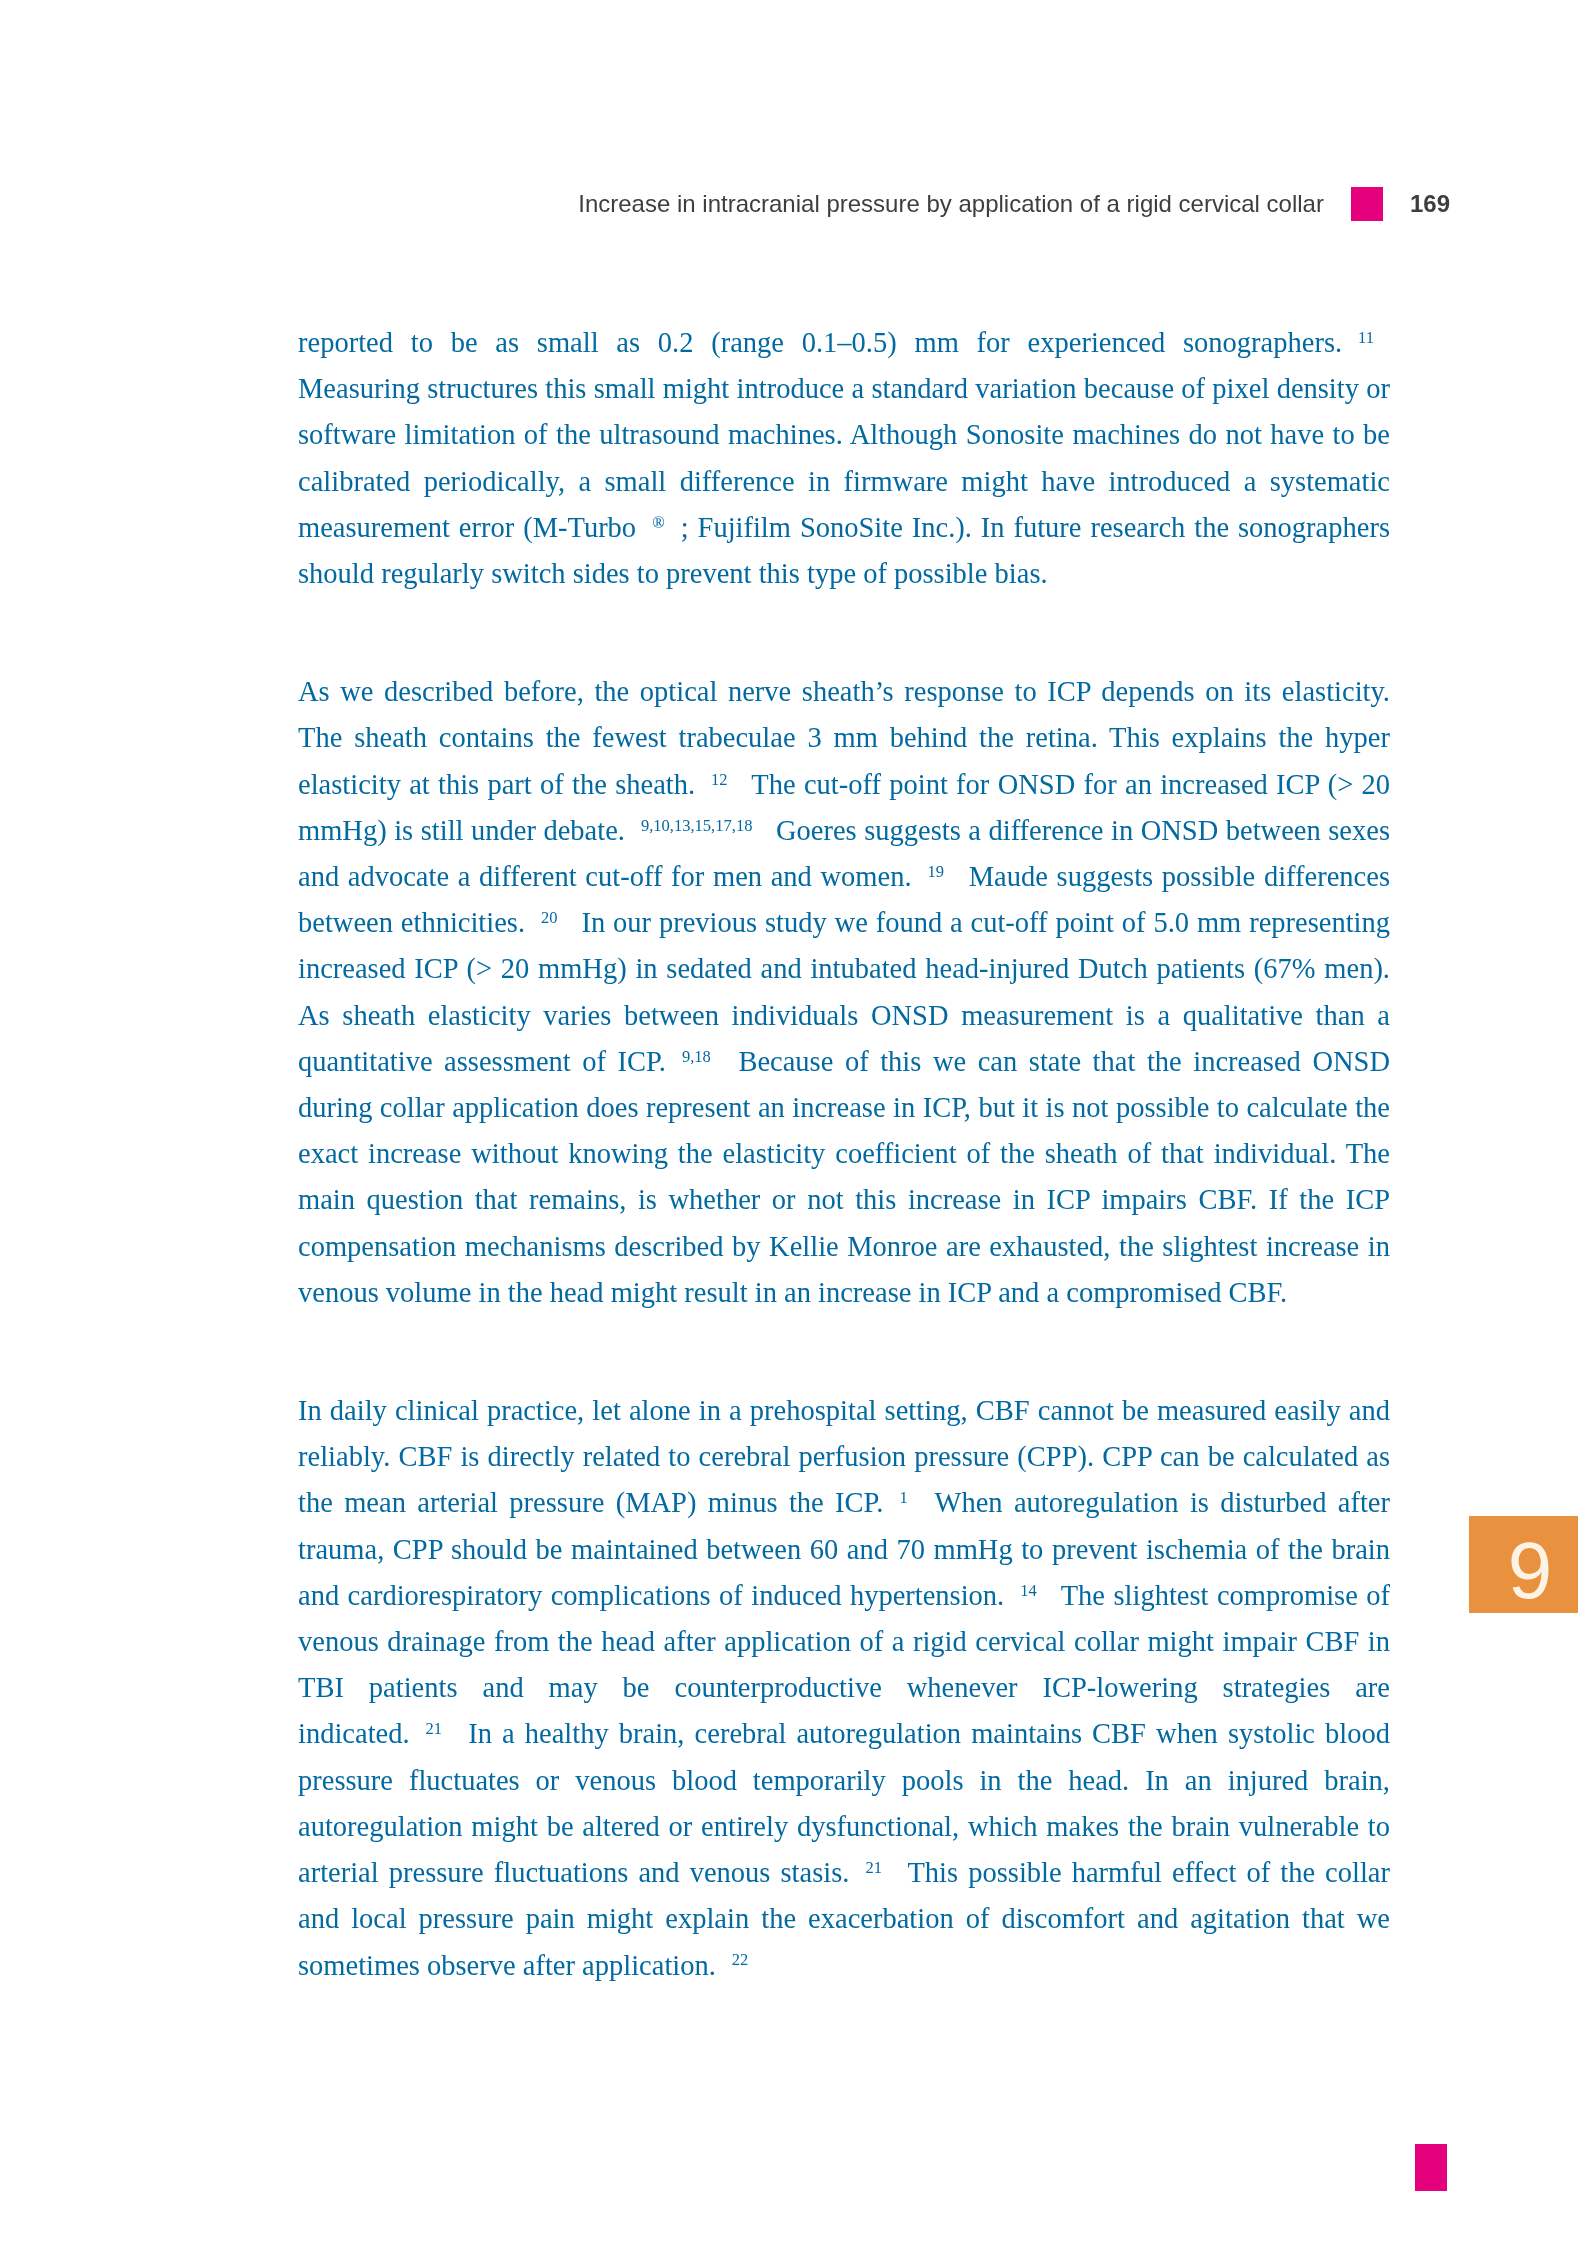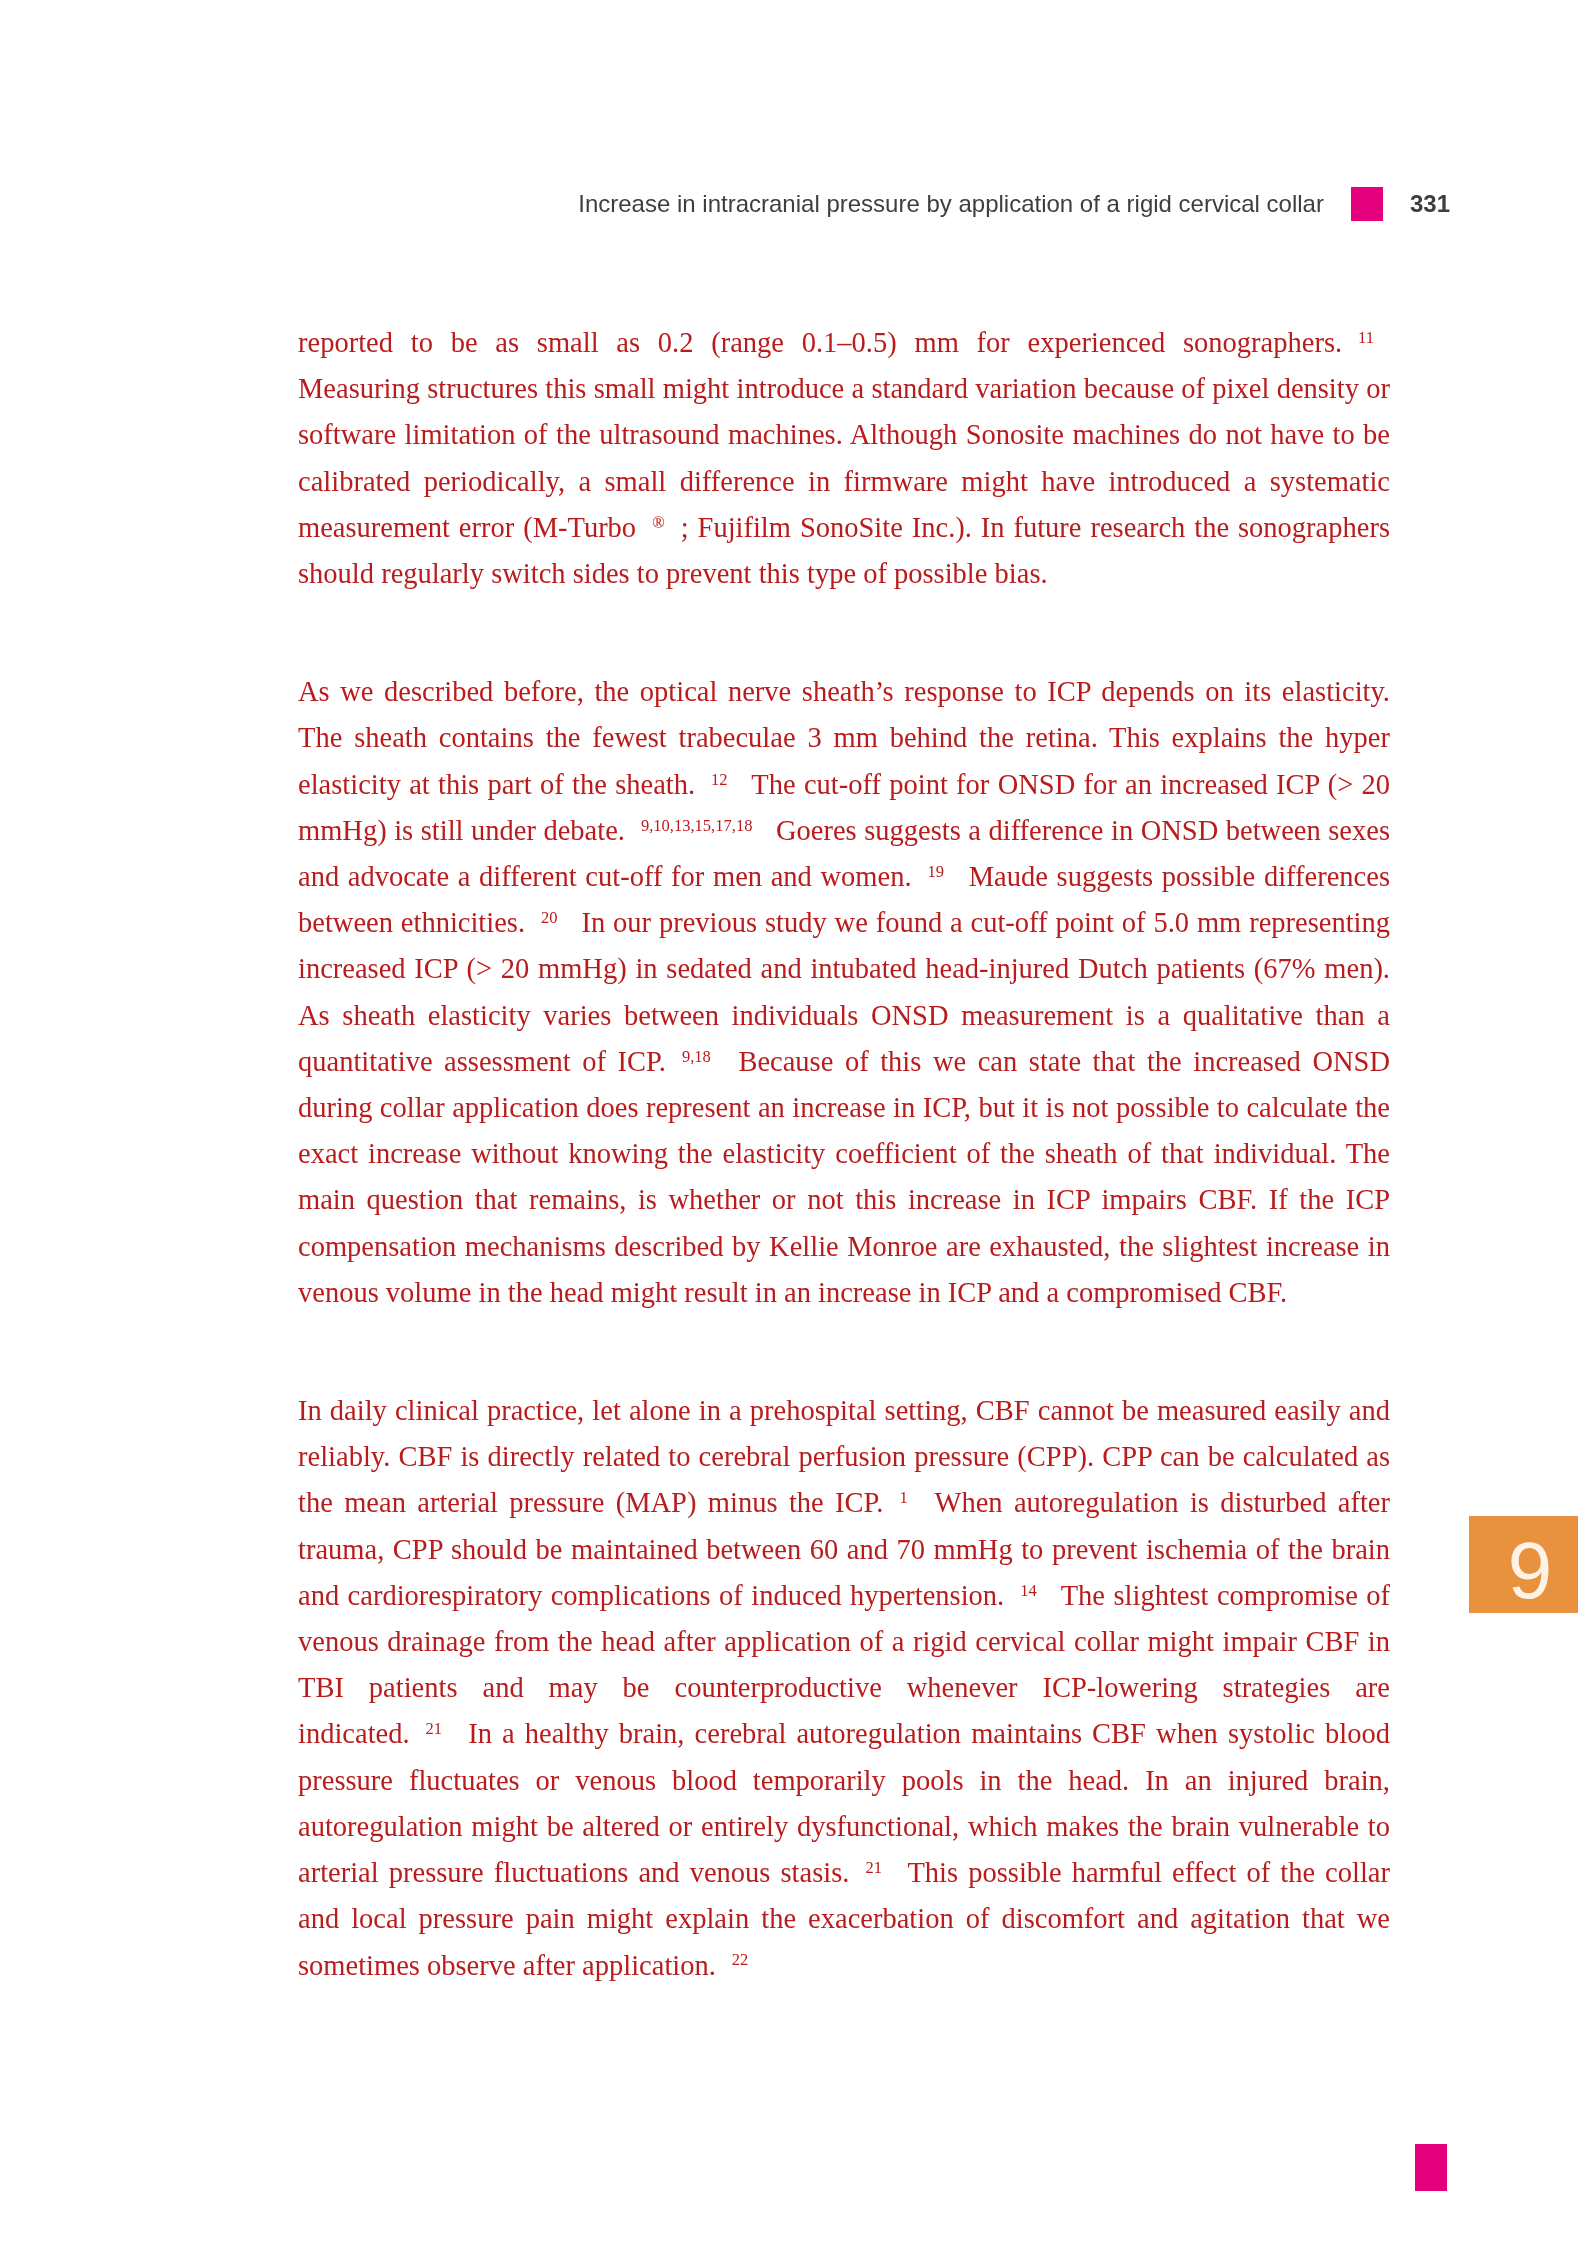--- a/index.html
+++ b/index.html
@@ -40,21 +40,21 @@
 
   
   .body-text {
     position: absolute;
     left: 234px;
     top: 256px;
     width: 1156px;
     font-size: 28.5px;
     line-height: 46.2px;
     text-align: justify;
-    color: #b91c1c;
+    color: #0369a1;
   }
   .para + .para { margin-top: 40px; }
   sup {
     font-size: 0.58em;
     line-height: 0;
     vertical-align: baseline;
     position: relative;
     top: -0.55em;
   }
 
@@ -89,21 +89,21 @@
   }
 </style>
 </head>
 <body>
 
 <div class="page">
 
   <header class="header">
     <span class="header-title">Increase in intracranial pressure by application of a rigid cervical collar</span>
     <span class="header-rule"></span>
-    <span class="page-number">331</span>
+    <span class="page-number">169</span>
   </header>
 
   <main class="body-text">
 
   <p class="para">reported to be as small as 0.2 (range 0.1–0.5) mm for experienced sonographers.<sup>11</sup> Measuring structures this small might introduce a standard variation because of pixel density or software limitation of the ultrasound machines. Although Sonosite machines do not have to be calibrated periodically, a small difference in firmware might have introduced a systematic measurement error (M-Turbo<sup>®</sup>; Fujifilm SonoSite Inc.). In future research the sonographers should regularly switch sides to prevent this type of possible bias.</p>
       <p class="para">As we described before, the optical nerve sheath’s response to ICP depends on its elasticity. The sheath contains the fewest trabeculae 3 mm behind the retina. This explains the hyper elasticity at this part of the sheath.<sup>12</sup> The cut-off point for ONSD for an increased ICP (&gt; 20 mmHg) is still under debate.<sup>9,10,13,15,17,18</sup> Goeres suggests a difference in ONSD between sexes and advocate a different cut-off for men and women.<sup>19</sup> Maude suggests possible differences between ethnicities.<sup>20</sup> In our previous study we found a cut-off point of 5.0 mm representing increased ICP (&gt; 20 mmHg) in sedated and intubated head-injured Dutch patients (67% men). As sheath elasticity varies between individuals ONSD measurement is a qualitative than a quantitative assessment of ICP.<sup>9,18</sup> Because of this we can state that the increased ONSD during collar application does represent an increase in ICP, but it is not possible to calculate the exact increase without knowing the elasticity coefficient of the sheath of that individual. The main question that remains, is whether or not this increase in ICP impairs CBF. If the ICP compensation mechanisms described by Kellie Monroe are exhausted, the slightest increase in venous volume in the head might result in an increase in ICP and a compromised CBF.</p>
       <p class="para">In daily clinical practice, let alone in a prehospital setting, CBF cannot be measured easily and reliably. CBF is directly related to cerebral perfusion pressure (CPP). CPP can be calculated as the mean arterial pressure (MAP) minus the ICP.<sup>1</sup> When autoregulation is disturbed after trauma, CPP should be maintained between 60 and 70 mmHg to prevent ischemia of the brain and cardiorespiratory complications of induced hypertension.<sup>14</sup> The slightest compromise of venous drainage from the head after application of a rigid cervical collar might impair CBF in TBI patients and may be counterproductive whenever ICP-lowering strategies are indicated.<sup>21</sup> In a healthy brain, cerebral autoregulation maintains CBF when systolic blood pressure fluctuates or venous blood temporarily pools in the head. In an injured brain, autoregulation might be altered or entirely dysfunctional, which makes the brain vulnerable to arterial pressure fluctuations and venous stasis.<sup>21</sup> This possible harmful effect of the collar and local pressure pain might explain the exacerbation of discomfort and agitation that we sometimes observe after application.<sup>22</sup></p>
     </main>
 
   <div class="chapter-tab">

